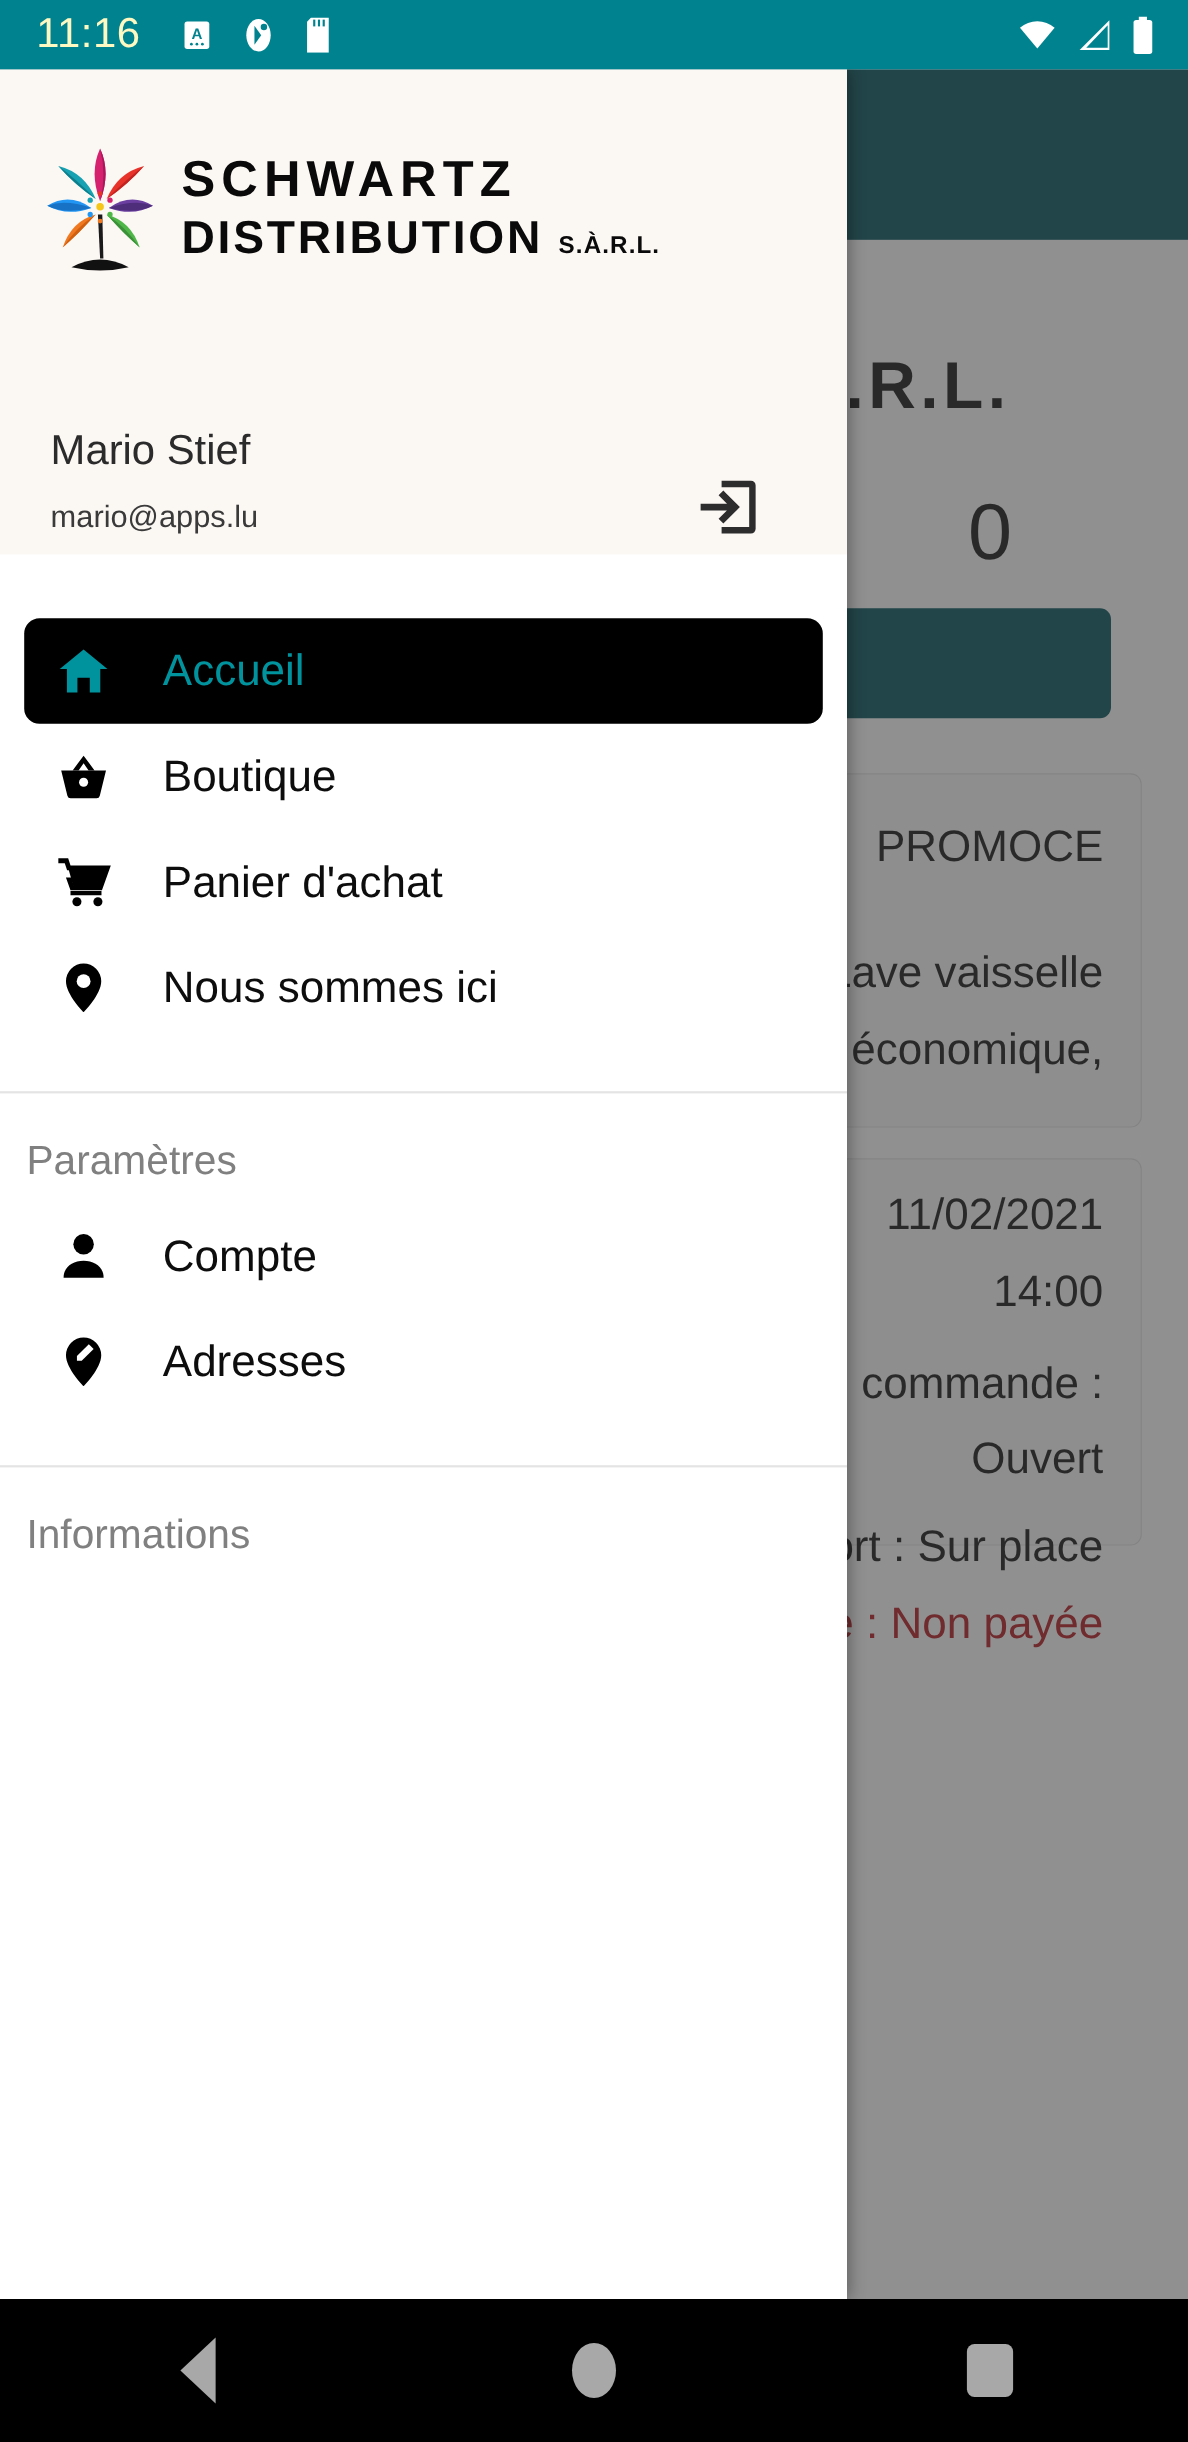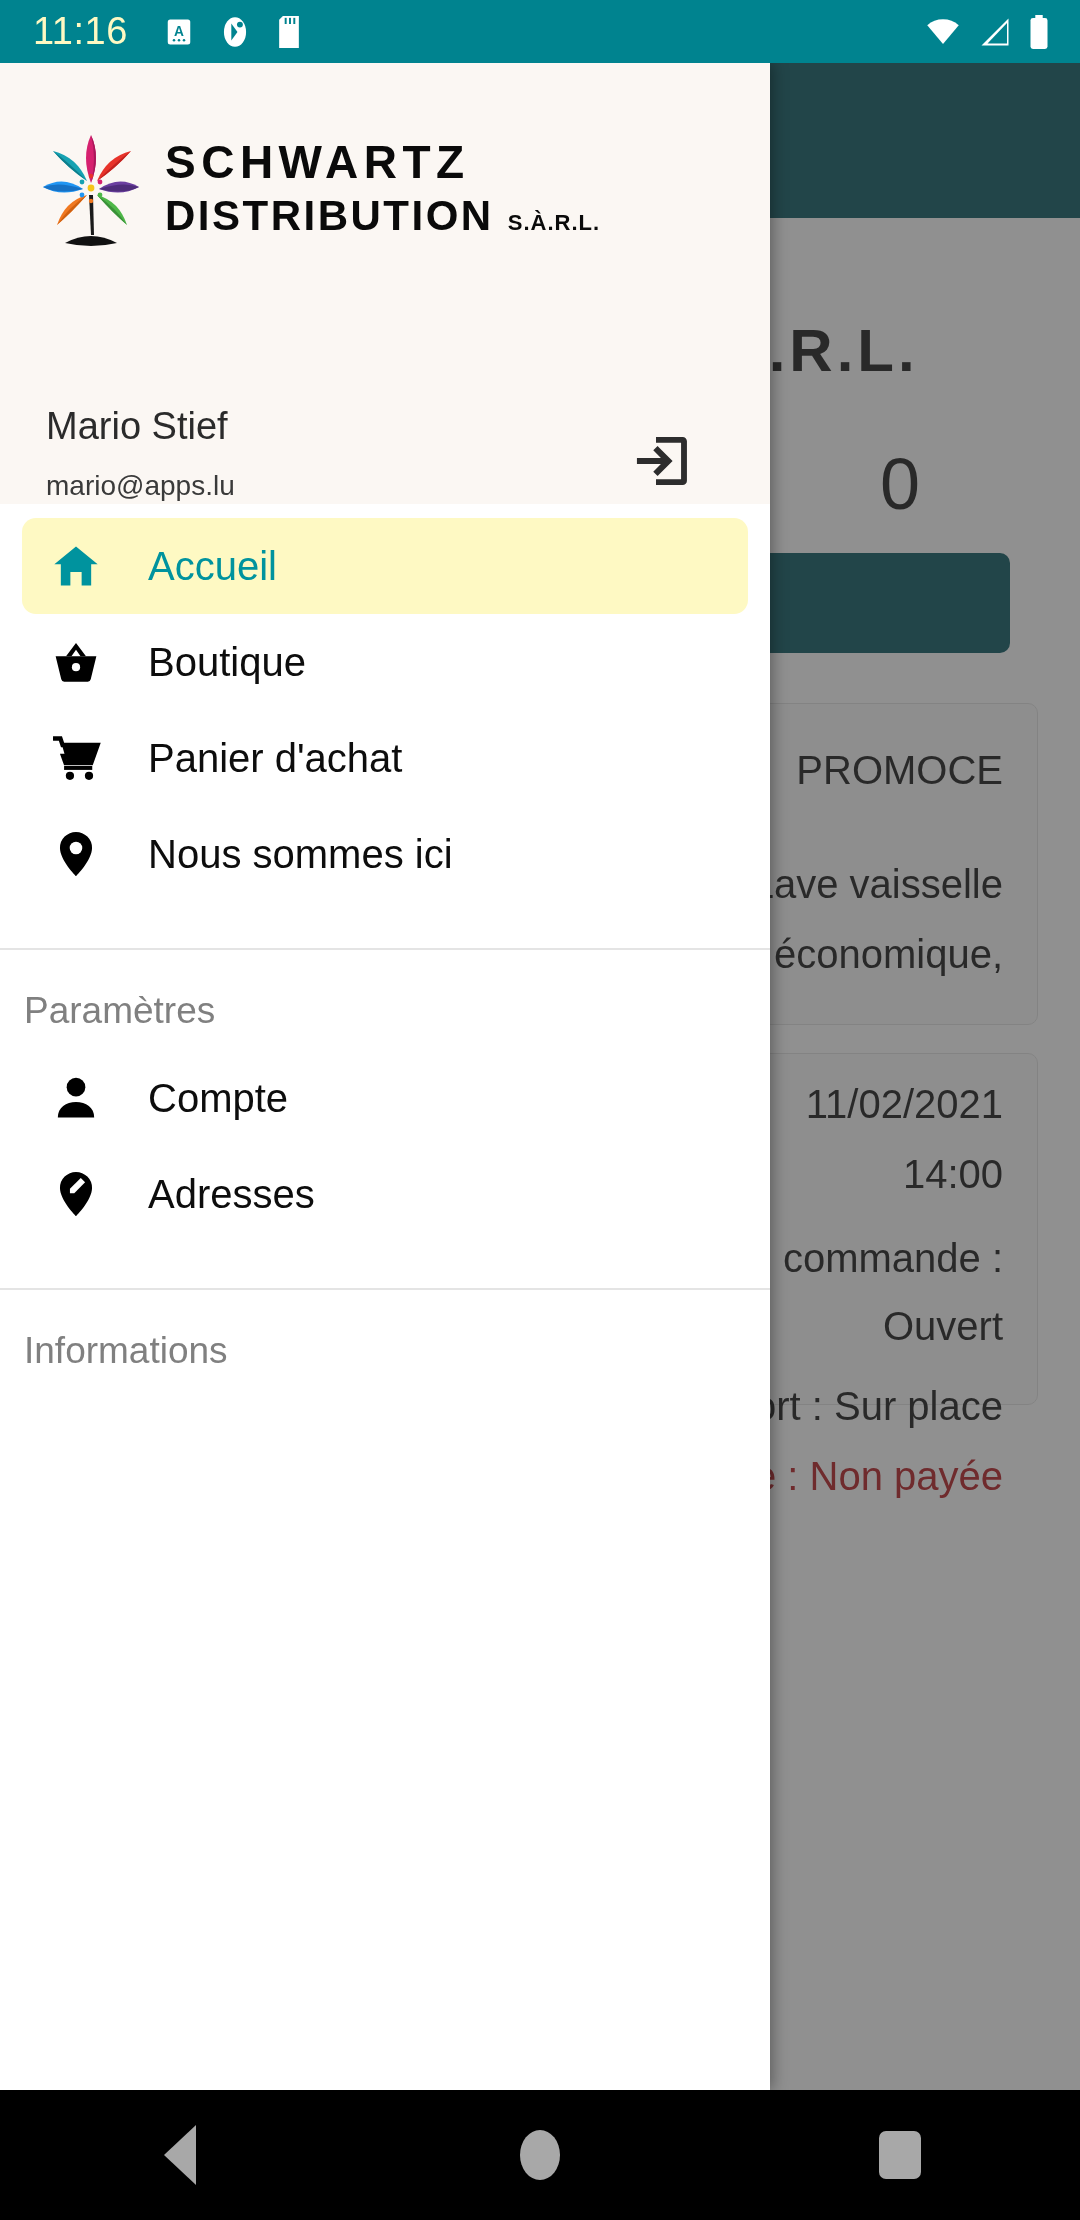--- a/index.html
+++ b/index.html
@@ -192,21 +192,21 @@
     margin-top: 10px;
     white-space: nowrap;
   }
   #brand-line2 .sarl {
     font-size: 22px;
     letter-spacing: 1px;
   }
   #user-block {
     position: absolute;
     left: 46px;
-    top: 344px;
+    top: 328px;
   }
   #user-name {
     font-size: 38px;
     color: #2b2b2b;
     line-height: 1;
   }
   #user-email {
     font-size: 28px;
     color: #3a3a3a;
     margin-top: 27px;
@@ -229,21 +229,22 @@
   .nav-item {
     position: relative;
     height: 96px;
     display: flex;
     align-items: center;
     cursor: pointer;
     margin: 0 22px;
     border-radius: 14px;
   }
   .nav-item.selected {
-    background: #fef9c3;
+    background: #000000;
+    margin-top: 44px;
   }
   .nav-icon {
     width: 56px;
     height: 56px;
     margin-left: 26px;
     flex: none;
     display: flex;
     align-items: center;
     justify-content: center;
   }

